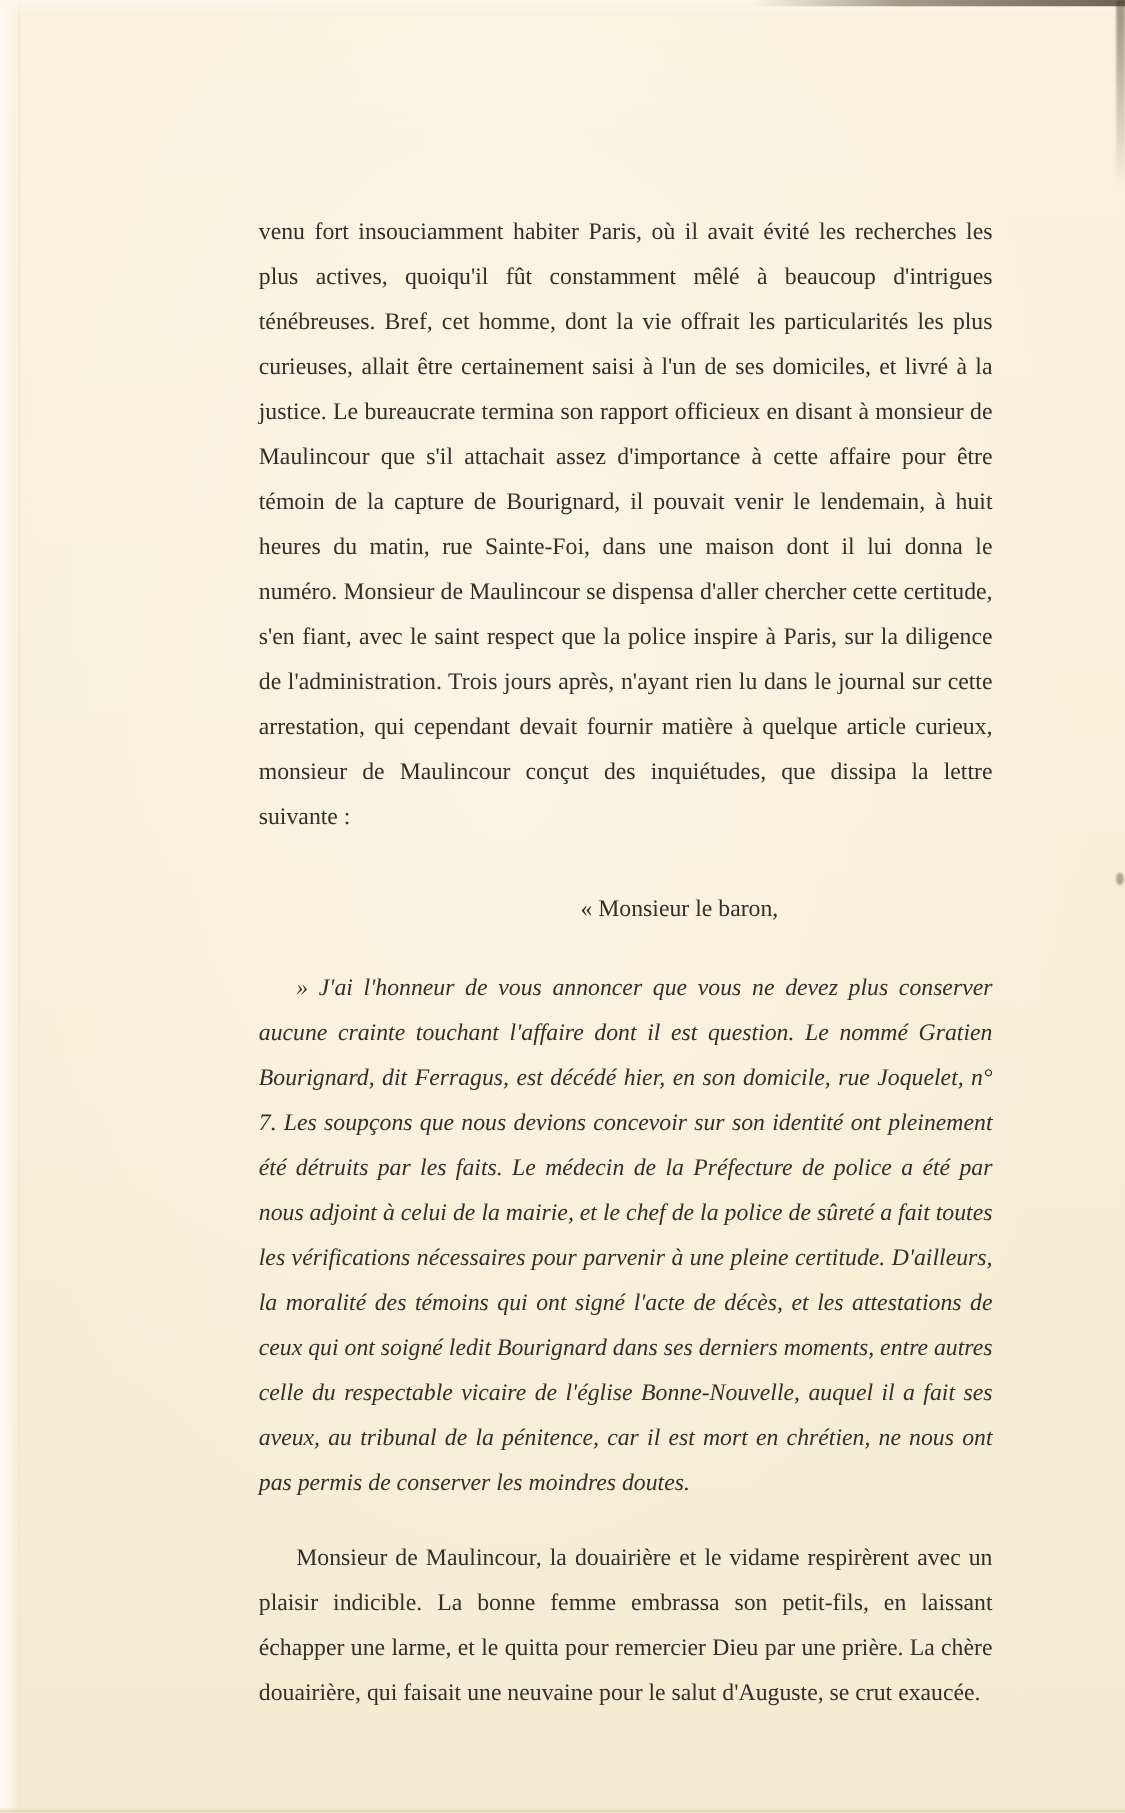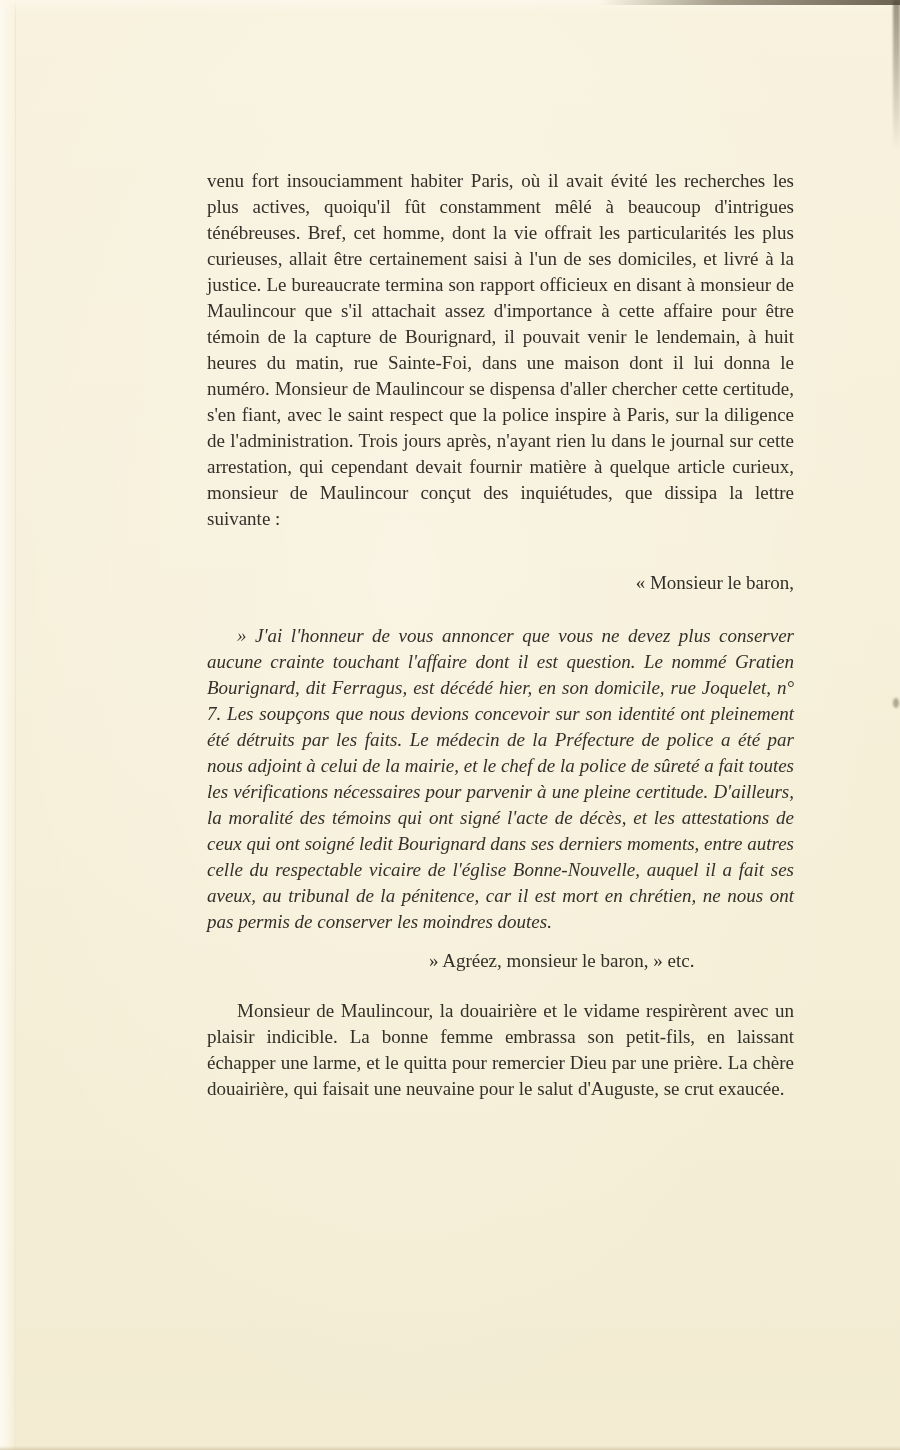--- a/index.html
+++ b/index.html
@@ -89,29 +89,29 @@
     font-size: 15.5px;
     letter-spacing: 2.4px;
     word-spacing: 7px;
     color: #383327;
     padding-right: 6px;
     white-space: nowrap;
   }
   p {
     margin: 0;
     font-size: 19px;
-    line-height: 26px;
+    line-height: 36px;
     text-align: justify;
     color: #33302a;
   }
   .para.first { text-indent: 0; }
   .salutation {
     margin-top: 38px;
     margin-left: 86px;
-    text-align: right;
+    text-align: center;
   }
   .para.letter {
     margin-top: 27px;
     text-indent: 30px;
     font-style: italic;
   }
   .closing {
     margin-top: 13px;
     margin-left: 222px;
     text-align: left;
@@ -133,17 +133,16 @@
   <div class="edge-bottom"></div>
 
   <div class="text-block">
 
     <p class="para first">venu fort insouciamment habiter Paris, où il avait évité les recherches les plus actives, quoiqu'il fût constamment mêlé à beaucoup d'intrigues ténébreuses. Bref, cet homme, dont la vie offrait les particularités les plus curieuses, allait être certainement saisi à l'un de ses domiciles, et livré à la justice. Le bureaucrate termina son rapport officieux en disant à monsieur de Maulincour que s'il attachait assez d'importance à cette affaire pour être témoin de la capture de Bourignard, il pouvait venir le lendemain, à huit heures du matin, rue Sainte-Foi, dans une maison dont il lui donna le numéro. Monsieur de Maulincour se dispensa d'aller chercher cette certitude, s'en fiant, avec le saint respect que la police inspire à Paris, sur la diligence de l'administration. Trois jours après, n'ayant rien lu dans le journal sur cette arrestation, qui cependant devait fournir matière à quelque article curieux, monsieur de Maulincour conçut des inquiétudes, que dissipa la lettre suivante :</p>
 
     <p class="salutation">« Monsieur le baron,</p>
 
     <p class="para letter">» J'ai l'honneur de vous annoncer que vous ne devez plus conserver aucune crainte touchant l'affaire dont il est question. Le nommé Gratien Bourignard, dit Ferragus, est décédé hier, en son domicile, rue Joquelet, n° 7. Les soupçons que nous devions concevoir sur son identité ont pleinement été détruits par les faits. Le médecin de la Préfecture de police a été par nous adjoint à celui de la mairie, et le chef de la police de sûreté a fait toutes les vérifications nécessaires pour parvenir à une pleine certitude. D'ailleurs, la moralité des témoins qui ont signé l'acte de décès, et les attestations de ceux qui ont soigné ledit Bourignard dans ses derniers moments, entre autres celle du respectable vicaire de l'église Bonne-Nouvelle, auquel il a fait ses aveux, au tribunal de la pénitence, car il est mort en chrétien, ne nous ont pas permis de conserver les moindres doutes.</p>
 
-    <p class="closing">» Agréez, monsieur le baron, » etc.</p>
 
     <p class="para indent">Monsieur de Maulincour, la douairière et le vidame respirèrent avec un plaisir indicible. La bonne femme embrassa son petit-fils, en laissant échapper une larme, et le quitta pour remercier Dieu par une prière. La chère douairière, qui faisait une neuvaine pour le salut d'Auguste, se crut exaucée.</p>
   </div>
 </div>
 
 </body></html>

